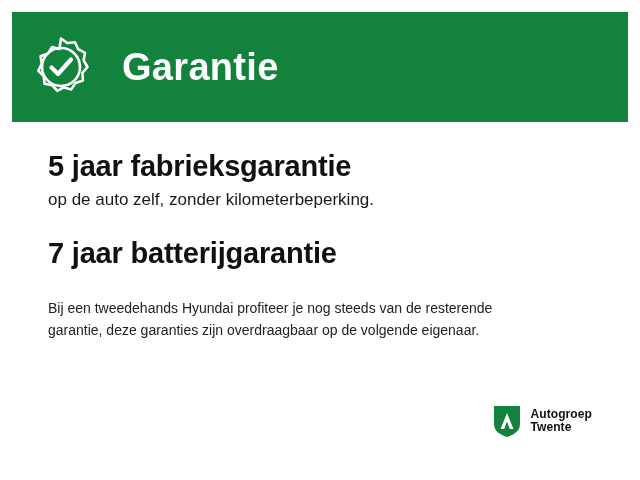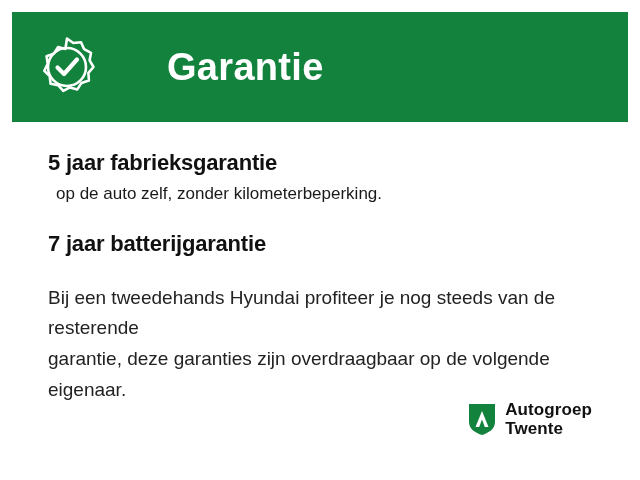--- a/index.html
+++ b/index.html
@@ -23,23 +23,22 @@
   
   .header {
     position: absolute;
     left: 12px;
     top: 12px;
     width: 616px;
     height: 110px;
     background: #12823c;
     display: flex;
     align-items: center;
-    padding-left: 22px;
+    padding-left: 16px;
     box-sizing: border-box;
-    gap: 39px;
   }
   .badge-icon {
     width: 66px;
     height: 66px;
     flex: 0 0 auto;
     display: block;
   }
   .header-title {
     margin-left: 28px;
     color: #ffffff;
@@ -54,37 +53,37 @@
     left: 12px;
     top: 122px;
     width: 616px;
     height: 346px;
     background: #ffffff;
     box-sizing: border-box;
     padding: 28px 36px 0 36px;
   }
   .block { margin-bottom: 26px; }
   .block-title {
-    font-size: 22px;
+    font-size: 29px;
     font-weight: bold;
     color: #111111;
     line-height: 1.15;
     margin: 0 0 6px 0;
     letter-spacing: -0.2px;
   }
   .block-sub {
     font-size: 17px;
     color: #1a1a1a;
     line-height: 1.3;
-    margin: 8px;
+    margin: 0;
     font-weight: 400;
   }
   .note {
     margin-top: 18px;
-    font-size: 19px;
+    font-size: 14px;
     color: #222222;
     line-height: 1.62;
     max-width: 556px;
   }
   .note span { display: block; }
   
   .logo {
     position: absolute;
     right: 36px;
     bottom: 30px;
@@ -94,21 +93,21 @@
   .logo-mark {
     width: 30px;
     height: 34px;
     flex: 0 0 auto;
   }
   .logo-text {
     margin-left: 8px;
     line-height: 1.12;
   }
   .logo-line {
-    font-size: 17px;
+    font-size: 12px;
     font-weight: bold;
     color: #111111;
     letter-spacing: 0.1px;
   }
 </style>
 </head>
 <body>
 
 <div class="card">
 

